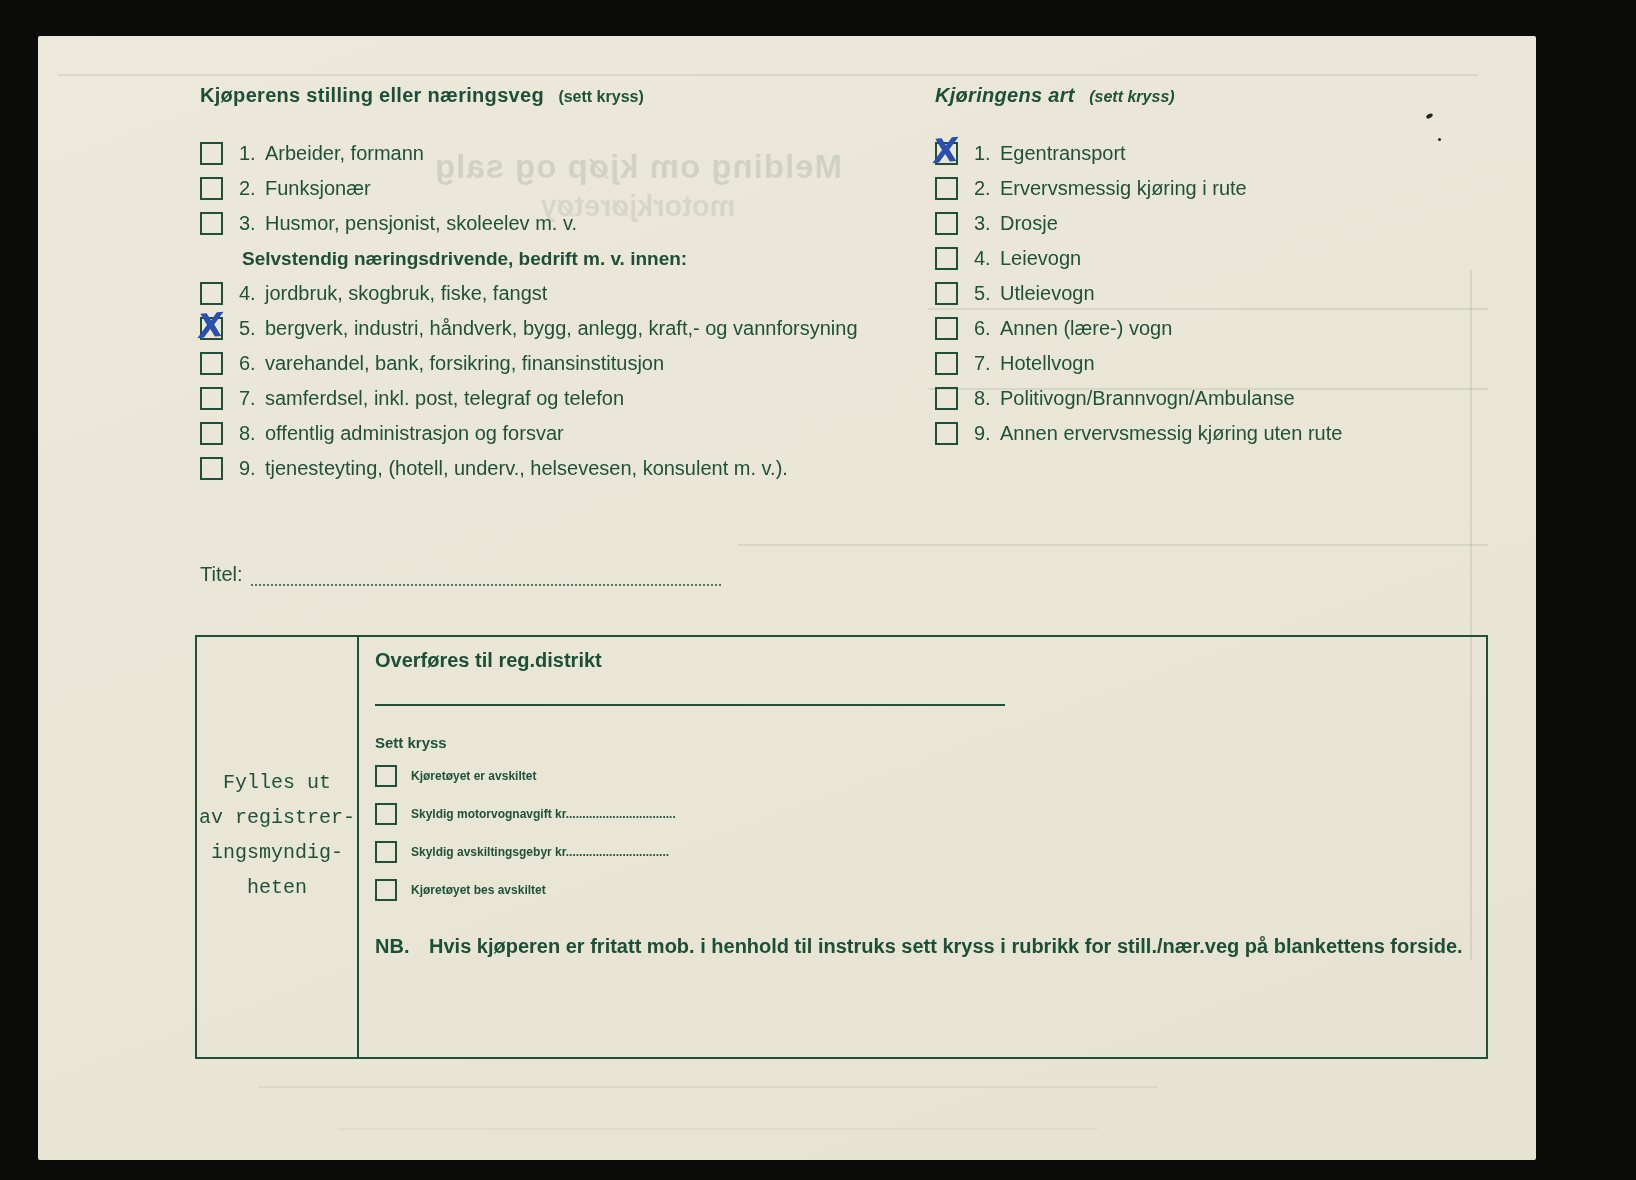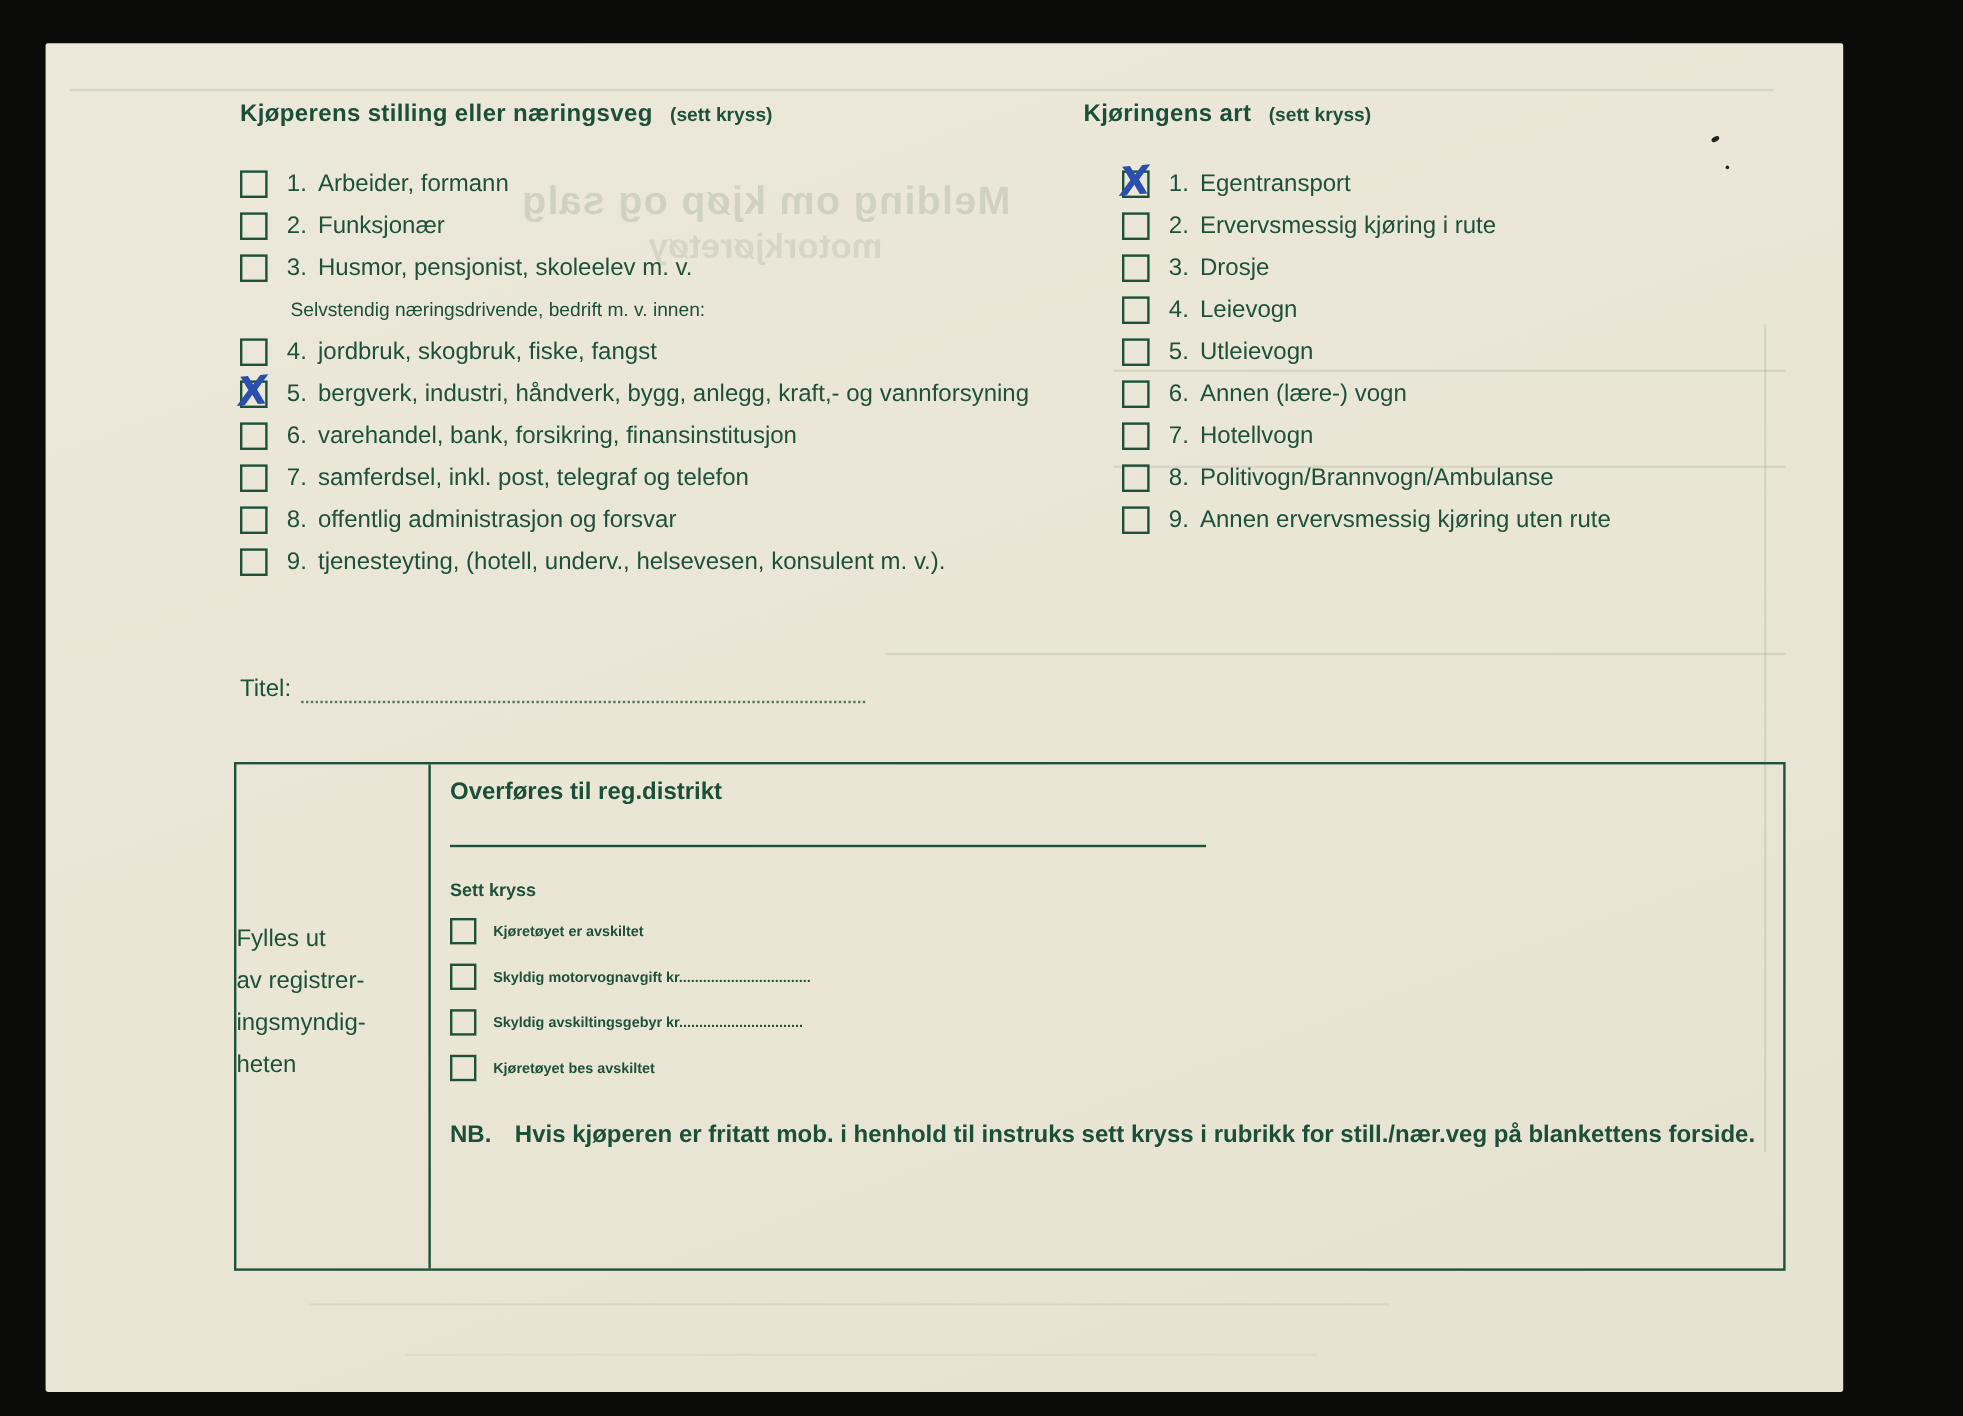--- a/index.html
+++ b/index.html
@@ -37,37 +37,37 @@
   }
   .mark{
     position:absolute;left:-4px;top:-10px;font-size:33px;font-weight:700;
     color:#2b4fae;transform:rotate(-5deg);font-style:italic;
     font-family:"DejaVu Sans",sans-serif;line-height:1;
   }
   .num{width:26px;margin-left:16px;font-size:20px;color:#1e5138;flex:none;}
   .lbl{font-size:20px;color:#1e5138;}
   .subhead{
     height:35px;display:flex;align-items:center;padding-left:42px;
-    font-size:16px;font-weight:400;color:#1c4f37;white-space:nowrap;
+    font-size:19px;font-weight:700;color:#1c4f37;white-space:nowrap;
   }
   
   .titel{position:absolute;left:162px;top:527px;font-size:20px;color:#1e5138;display:flex;align-items:flex-end;}
   .titel-dots{
     display:inline-block;width:470px;height:20px;margin-left:8px;
     border-bottom:2px dotted rgba(30,81,56,0.75);
   }
   
   .adminbox{
     position:absolute;left:157px;top:599px;width:1293px;height:424px;
     border:2.5px solid #1e5138;box-sizing:border-box;
   }
   .divider{position:absolute;left:160px;top:0;bottom:0;border-left:2.5px solid #1e5138;}
   .side-label{
-    position:absolute;left:0;top:128px;width:160px;
-    font-size:20px;line-height:35px;color:#1e5138;
+    position:absolute;left:0;top:128px;width:160px;text-align:center;
+    font-size:20px;line-height:35px;color:#1e5138;font-family:Liberation Mono, monospace;
   }
   .box-content{position:absolute;left:178px;top:0;right:20px;}
   .transfer{margin-top:12px;font-size:20px;font-weight:600;color:#1c4f37;}
   .transfer-line{margin-top:32px;width:630px;border-top:2.5px solid #1e5138;}
   .settkryss{margin-top:28px;font-size:15px;font-weight:600;color:#1e5138;}
   .arow{height:38px;display:flex;align-items:center;white-space:nowrap;}
   .arow .cb{width:22px;height:22px;}
   .arow .lbl{margin-left:14px;font-size:12px;font-weight:600;color:#1e5138;}
   .arows{margin-top:6px;}
   .arow-last{margin-top:14px;}
@@ -156,21 +156,21 @@
     </div>
     <div class="row">
       <span class="cb">
           <span class="mark"></span>
         </span>
       <span class="num">9.</span>
       <span class="lbl">tjenesteyting, (hotell, underv., helsevesen, konsulent m. v.).</span>
     </div>
   </div>
 
-  <div class="sec-head" style="left:865px;top:48px;">
+  <div class="sec-head" style="left:897px;top:48px;font-style:italic;">
     <span class="h-main">Kjøringens art</span>
     <span class="h-hint">(sett kryss)</span>
   </div>
 
   <div class="col" style="left:897px;top:100px;">
     <div class="row">
       <span class="cb">
           <span class="mark">X</span>
         </span>
       <span class="num">1.</span>

